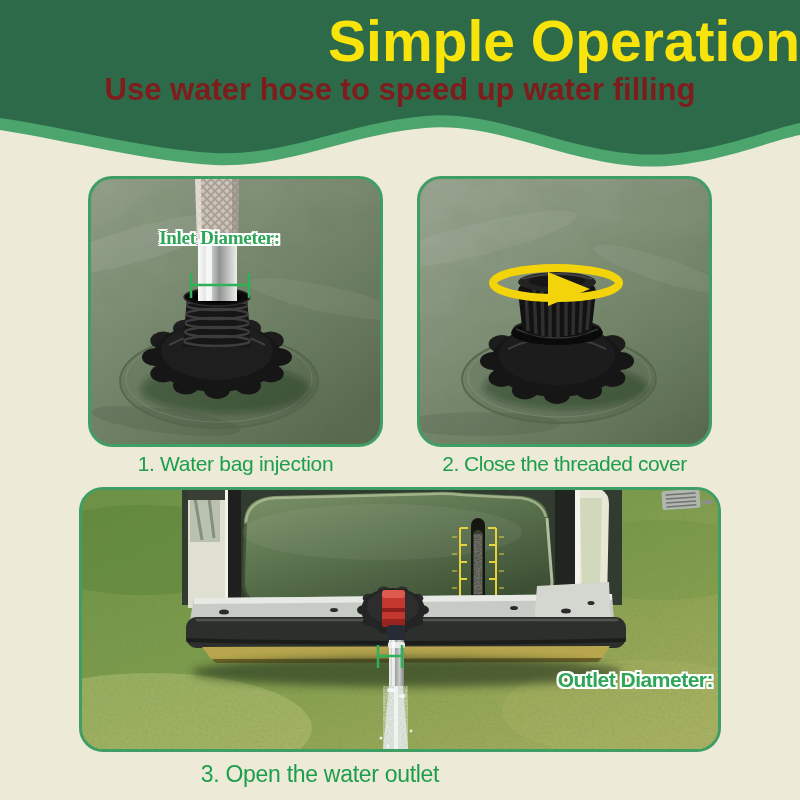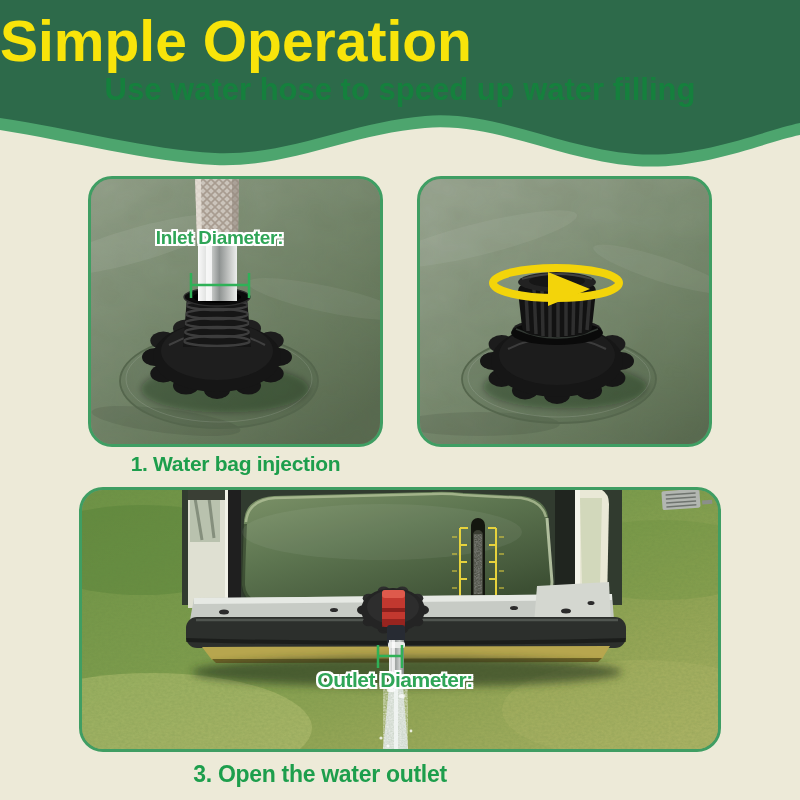--- a/index.html
+++ b/index.html
@@ -2,41 +2,41 @@
 <html><head>
 <meta charset="utf-8">
 <style>
   html,body{margin:0;padding:0;}
   body{width:800px;height:800px;overflow:hidden;background:#edead8;font-family:"Liberation Sans",sans-serif;}
   .canvas{position:absolute;top:0;left:0;width:800px;height:800px;background:#edead8;}
 
   
   .header{position:absolute;top:0;left:0;width:800px;height:172px;}
   .header svg{position:absolute;top:0;left:0;}
-  .title{position:absolute;top:8px;left:0;width:800px;text-align:left;
+  .title{position:absolute;top:8px;left:0;width:800px;text-align:right;
          font-size:57px;font-weight:bold;color:#f8e40a;letter-spacing:0px;}
   .subtitle{position:absolute;top:72px;left:0;width:800px;text-align:center;
-         font-size:31px;font-weight:bold;color:#15803d;}
+         font-size:31px;font-weight:bold;color:#7f1d1d;}
 
   
   .card{position:absolute;border:3px solid #3f9e63;border-radius:24px;overflow:hidden;background:#7d8e74;}
   .card svg{position:absolute;top:0;left:0;display:block;}
   .card1{left:88px;top:176px;width:289px;height:265px;}
   .card2{left:417px;top:176px;width:289px;height:265px;}
   .card3{left:79px;top:487px;width:636px;height:259px;}
 
   
   .annot{position:absolute;text-align:center;font-weight:bold;color:#2fa557;line-height:1.38;
          text-shadow:-2px -2px 0 #fff,2px -2px 0 #fff,-2px 2px 0 #fff,2px 2px 0 #fff,
                      0 -2px 0 #fff,0 2px 0 #fff,-2px 0 0 #fff,2px 0 0 #fff;}
-  .annot1{left:-16px;top:46px;width:289px;font-size:19px;letter-spacing:-0.3px;}
-  .annot3{left:-5px;top:176px;width:636px;font-size:21px;letter-spacing:-0.5px;}
+  .annot1{left:-16px;top:46px;width:289px;font-size:19px;letter-spacing:-0.3px;font-family:Liberation Serif, serif;}
+  .annot3{left:-5px;top:176px;width:636px;font-size:21px;letter-spacing:-0.5px;text-align:right;}
 
   
-  .caption{position:absolute;text-align:center;font-weight:bold;color:#1d9e4c;}
+  .caption{position:absolute;text-align:center;font-weight:normal;color:#1d9e4c;}
   .cap1{left:88px;top:452px;width:295px;font-size:21px;letter-spacing:-0.3px;}
   .cap2{left:417px;top:452px;width:295px;font-size:21px;letter-spacing:-0.5px;}
   .cap3{left:0px;top:761px;width:640px;font-size:23px;letter-spacing:-0.3px;}
 </style>
 </head>
 <body>
 
 <div class="canvas">
 
   <div class="header">
@@ -408,15 +408,16 @@
         <line x1="320" y1="155" x2="320" y2="178"></line>
       </g>
     </svg>
 
     <div class="annot annot3">
       <div>Outlet Diameter:</div>
     </div>
   </div>
 
   <div class="caption cap1">1. Water bag injection</div>
+  <div class="caption cap2">2. Close the threaded cover</div>
   <div class="caption cap3">3. Open the water outlet</div>
 
 </div>
 
 </body></html>

